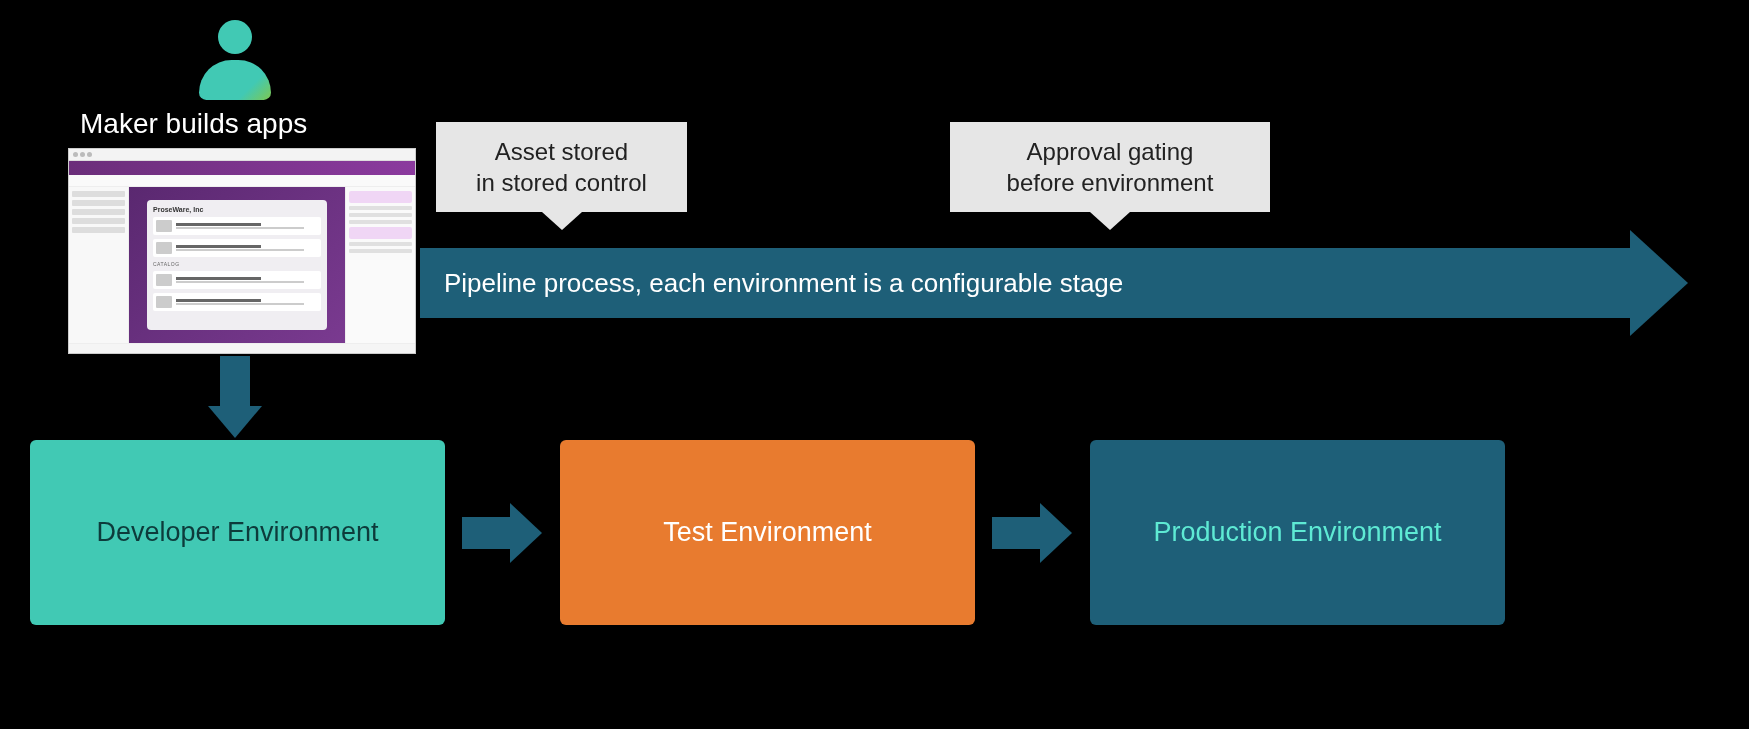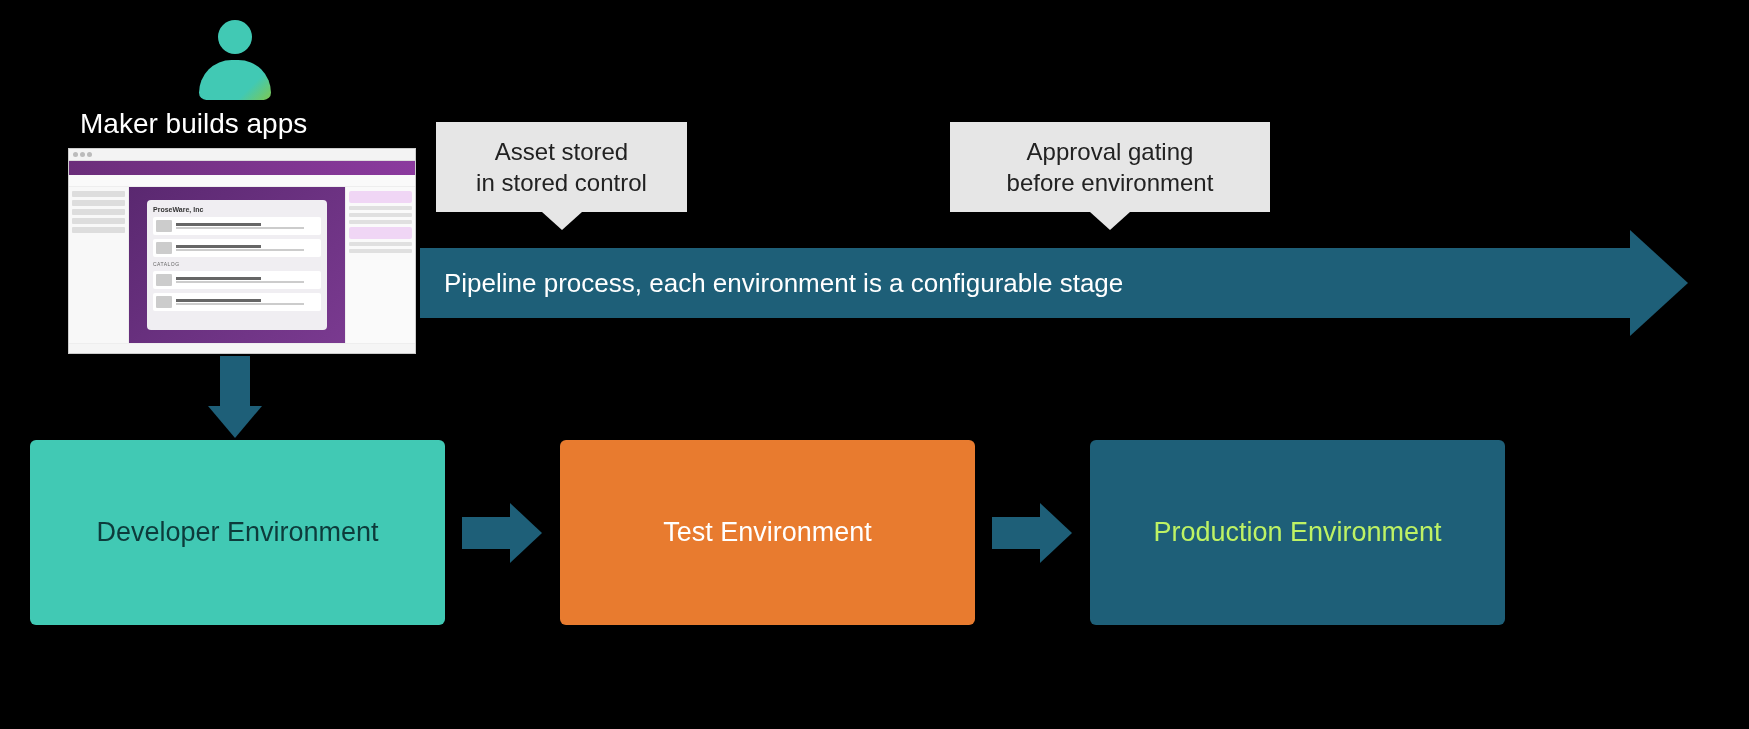--- a/index.html
+++ b/index.html
@@ -281,21 +281,21 @@
     left: 560px;
     width: 415px;
     background: #e87b2f;
     color: #fff;
     justify-content: center;
   }
   .env-prod {
     left: 1090px;
     width: 415px;
     background: #1e5f78;
-    color: #bef264;
+    color: #5eead4;
   }
 
   
   .right-arrow {
     position: absolute;
     top: 503px;
     width: 80px;
     height: 60px;
   }
   .right-arrow-shaft {

